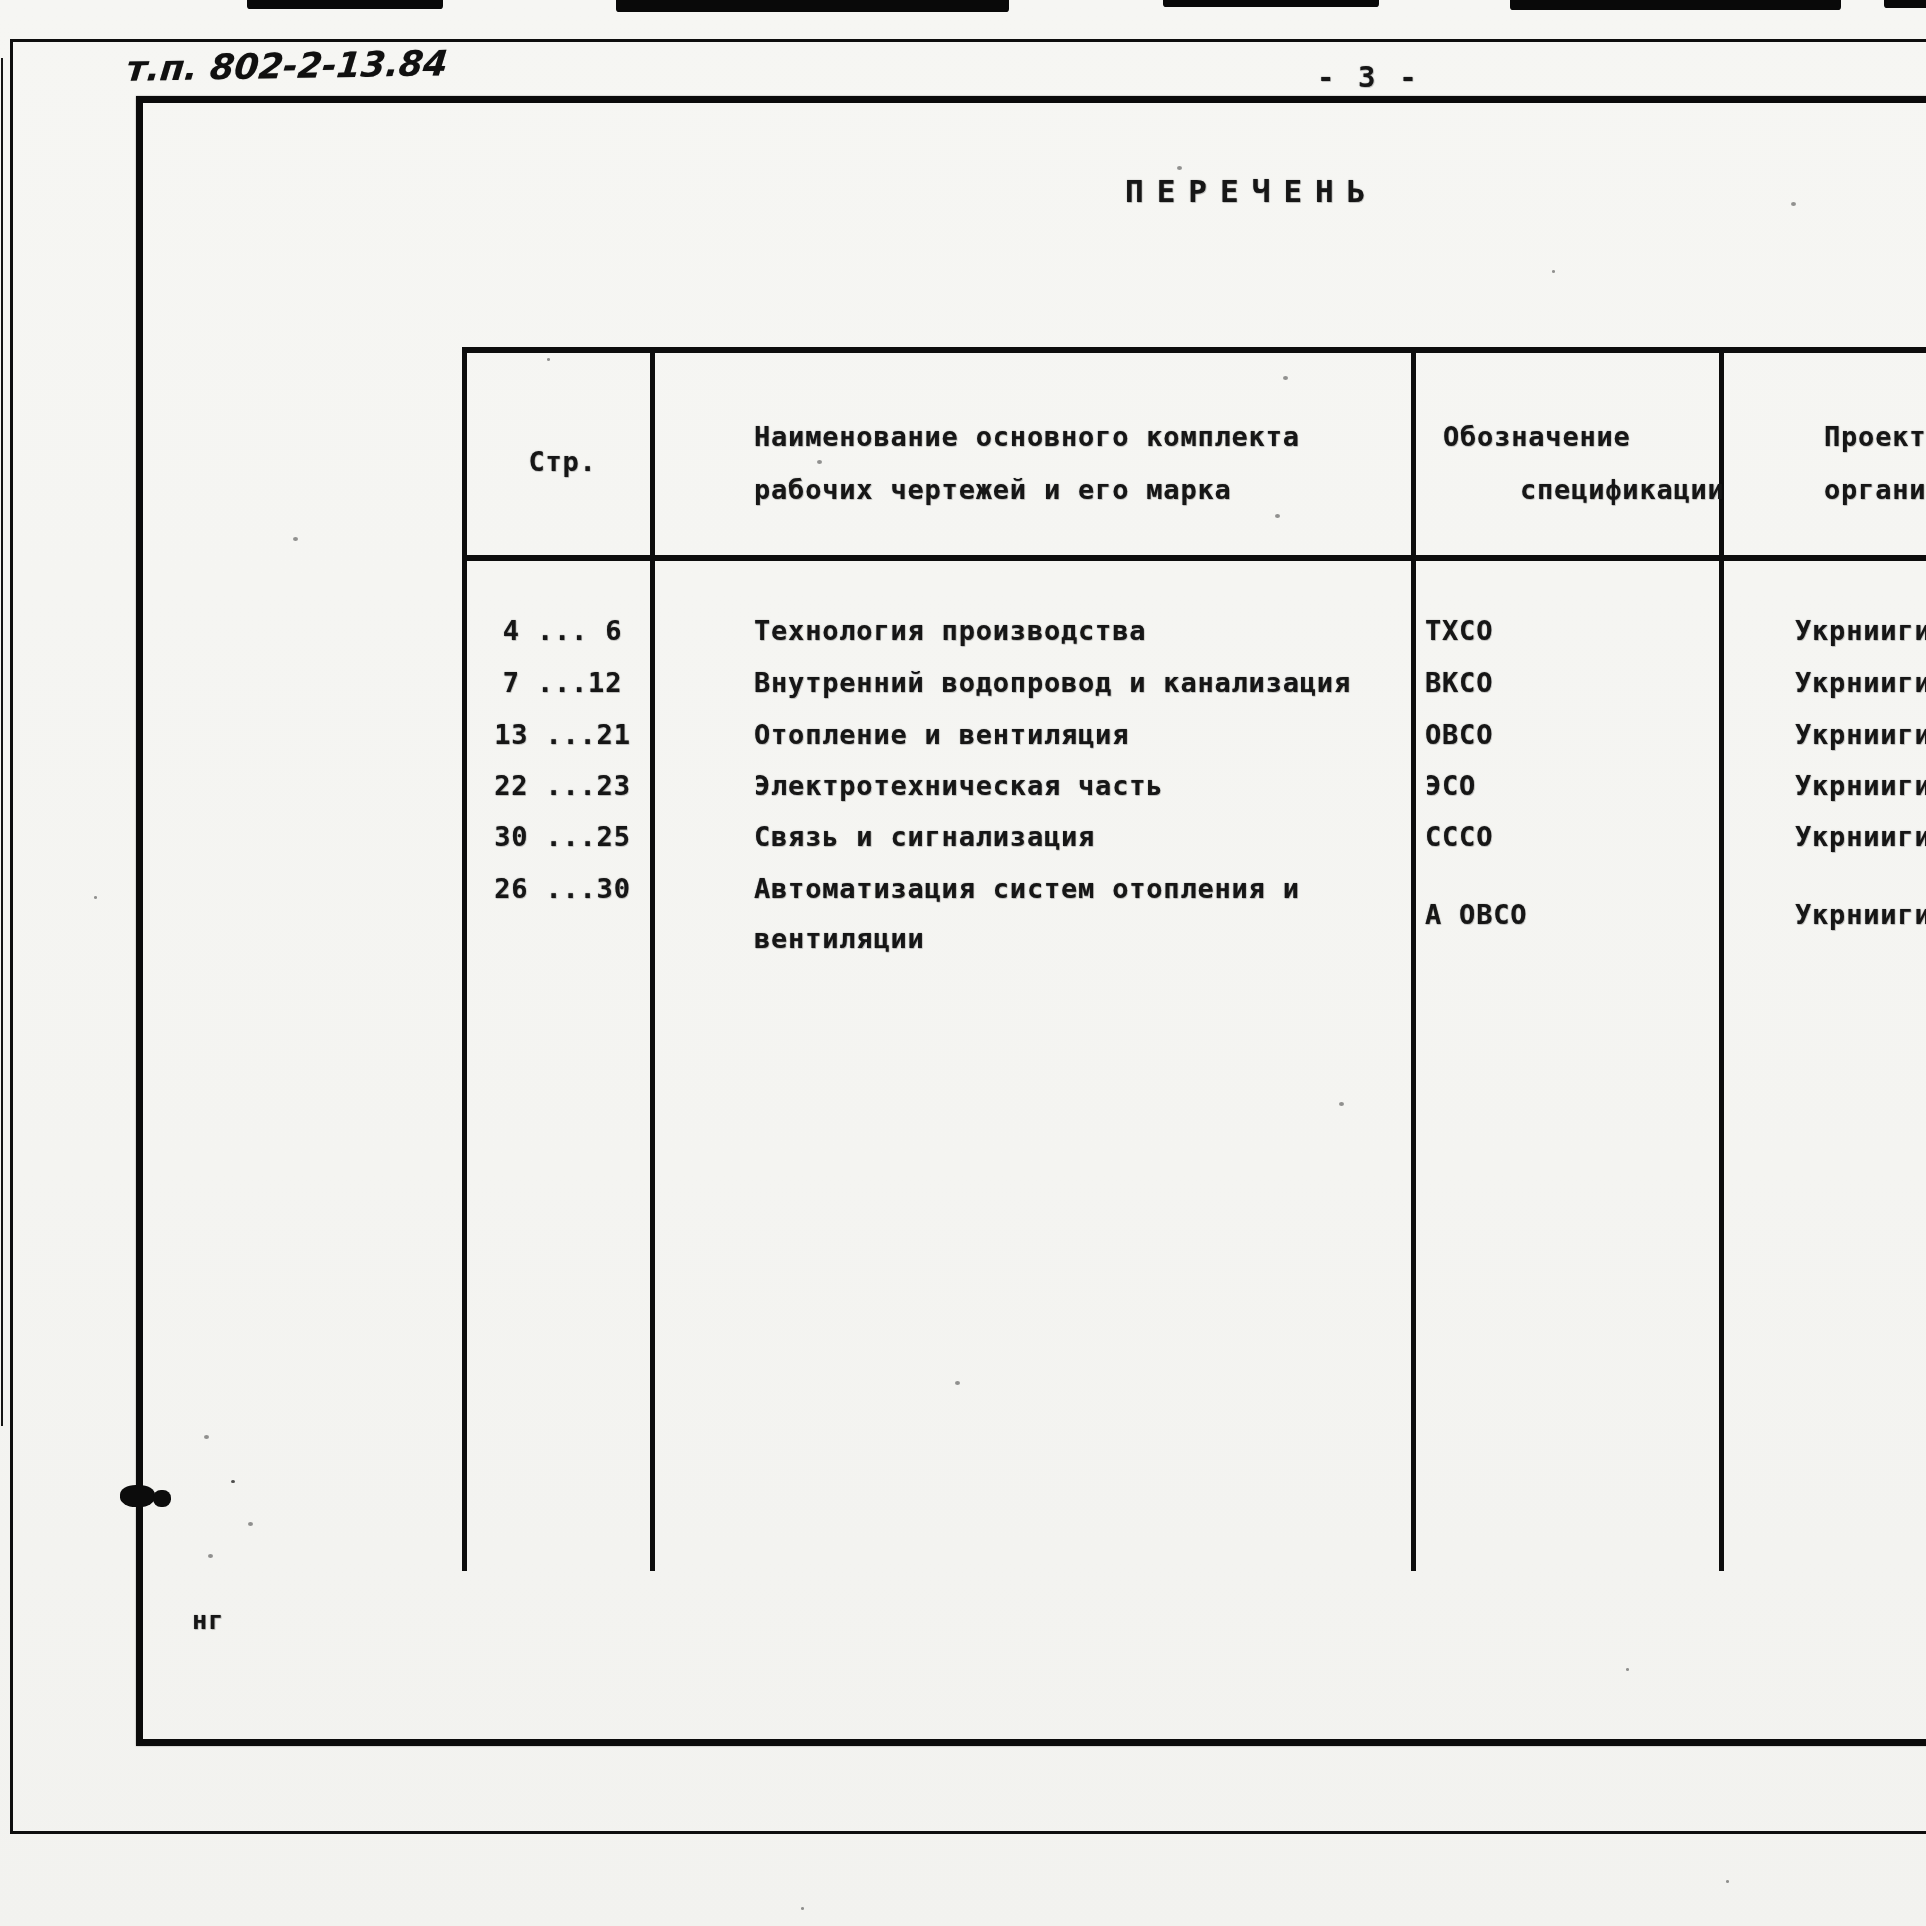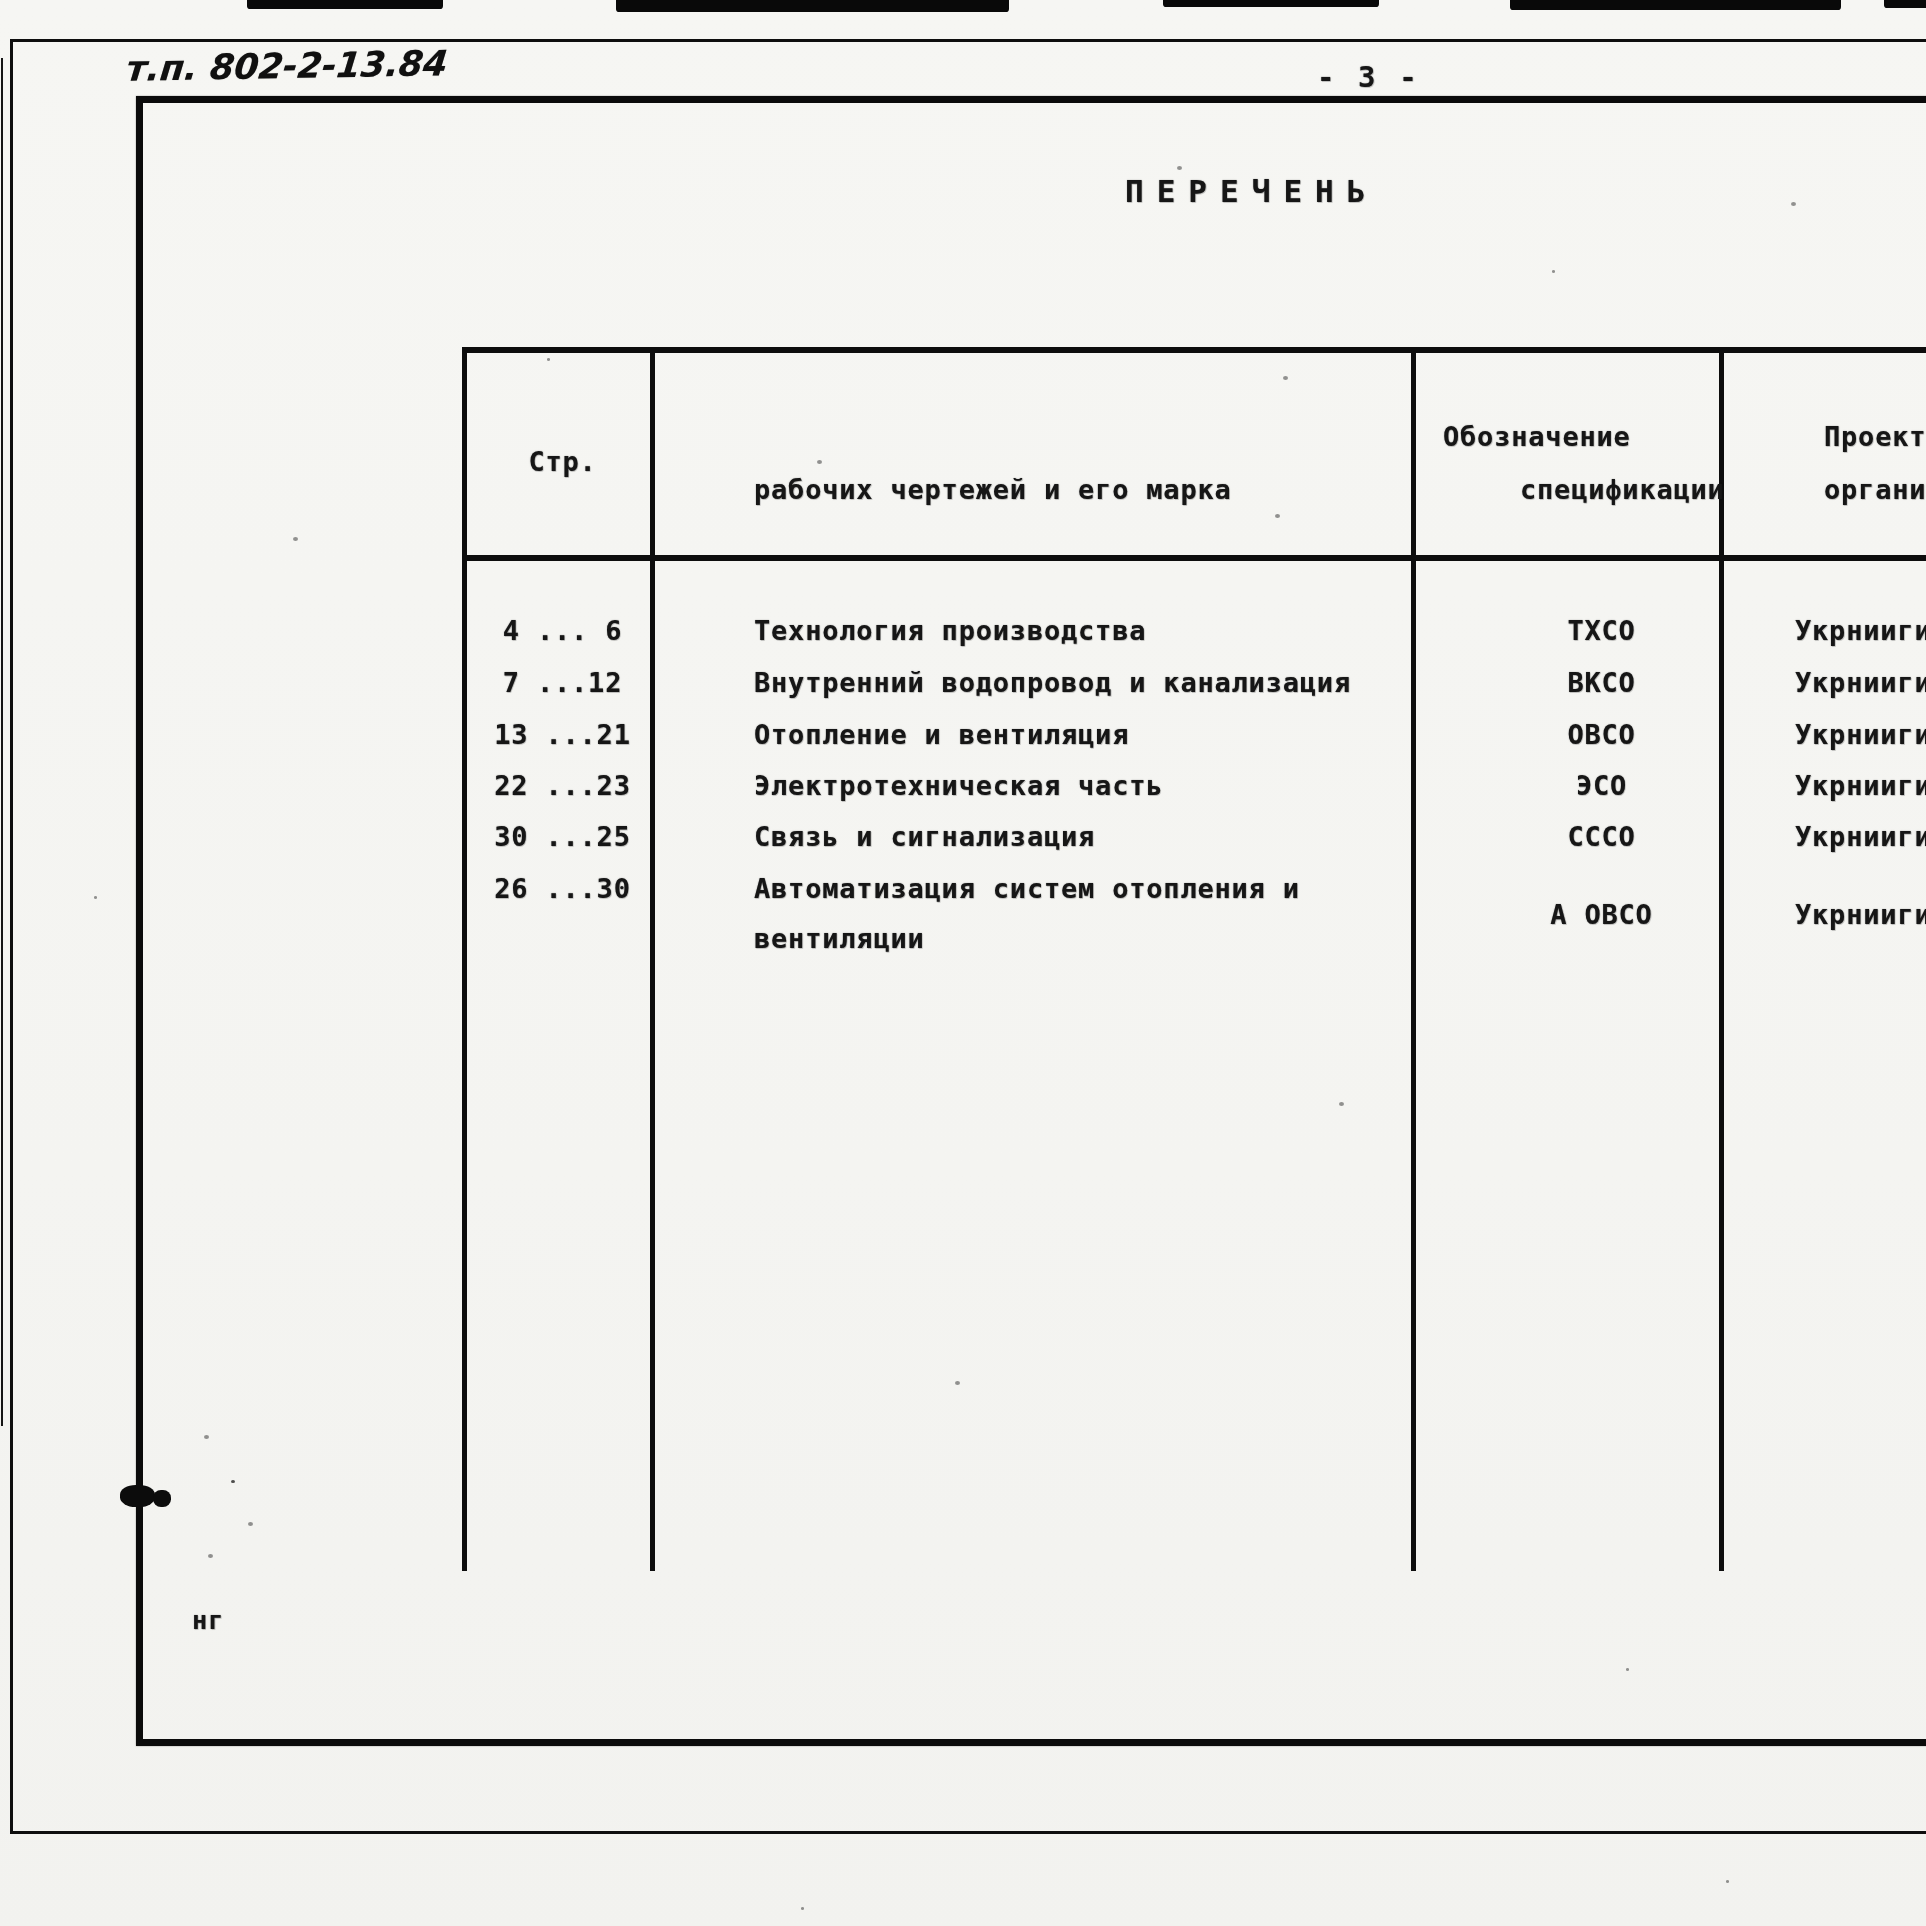--- a/index.html
+++ b/index.html
@@ -25,21 +25,21 @@
   .edge-line-left{position:absolute;left:0.8px;top:58px;width:2.3px;height:1368px;background:#151515;}
   
   .vline{position:absolute;top:347px;width:5px;height:1224px;background:#0d0d0d;}
   .hline{position:absolute;left:462px;width:1792px;height:6.2px;background:#0d0d0d;}
   
   .cell{position:absolute;font:700 27px/1.12 "DejaVu Sans Mono","Liberation Mono",monospace;
         letter-spacing:0.8px;color:#161616;white-space:nowrap;
         text-shadow:0 0 1.2px rgba(15,15,15,.5),0.8px 0.8px 0 rgba(15,15,15,.16);}
   .c-pages{left:474px;width:177px;text-align:center;}
   .c-name{left:754px;width:659px;}
-  .c-spec{left:1490px;width:223px;text-align:center;}
+  .c-spec{left:1425px;width:223px;text-align:left;}
   .c-org{left:1795px;width:458px;}
   .blot{position:absolute;background:#0c0c0c;border-radius:45%;}
   .speck{position:absolute;background:#161616;border-radius:50%;}
   .edge-blot{position:absolute;top:0;background:#090909;border-radius:0 0 3.1px 3.1px;}
 </style>
 </head>
 <body>
 
 <div class="page">
 
@@ -59,20 +59,21 @@
   <div class="tw title" style="left:1125px;top:174px;">ПЕРЕЧЕНЬ</div>
 
   <div class="hline" style="top:347px;"></div>
   <div class="hline" style="top:555px;"></div>
   <div class="vline" style="left:462px;"></div>
   <div class="vline" style="left:650px;"></div>
   <div class="vline" style="left:1411px;"></div>
   <div class="vline" style="left:1719px;"></div>
 
   <div class="cell c-pages" style="top:447px;">Стр.</div>
+  <div class="cell c-name" style="top:422px;">Наименование основного комплекта</div>
   <div class="cell c-name" style="top:475px;">рабочих чертежей и его марка</div>
   <div class="cell" style="left:1443px;top:422px;">Обозначение</div>
   <div class="cell" style="left:1520px;top:475px;">спецификации</div>
   <div class="cell" style="left:1824px;top:422px;">Проектная</div>
   <div class="cell" style="left:1824px;top:475px;">организация</div>
 
   <div id="rows-host">
       <div class="cell c-pages" style="top: 616px;">4 ... 6</div>
       <div class="cell c-name" style="top: 616px;">Технология производства</div>
       <div class="cell c-spec" style="top: 616px;">ТХСО</div>

